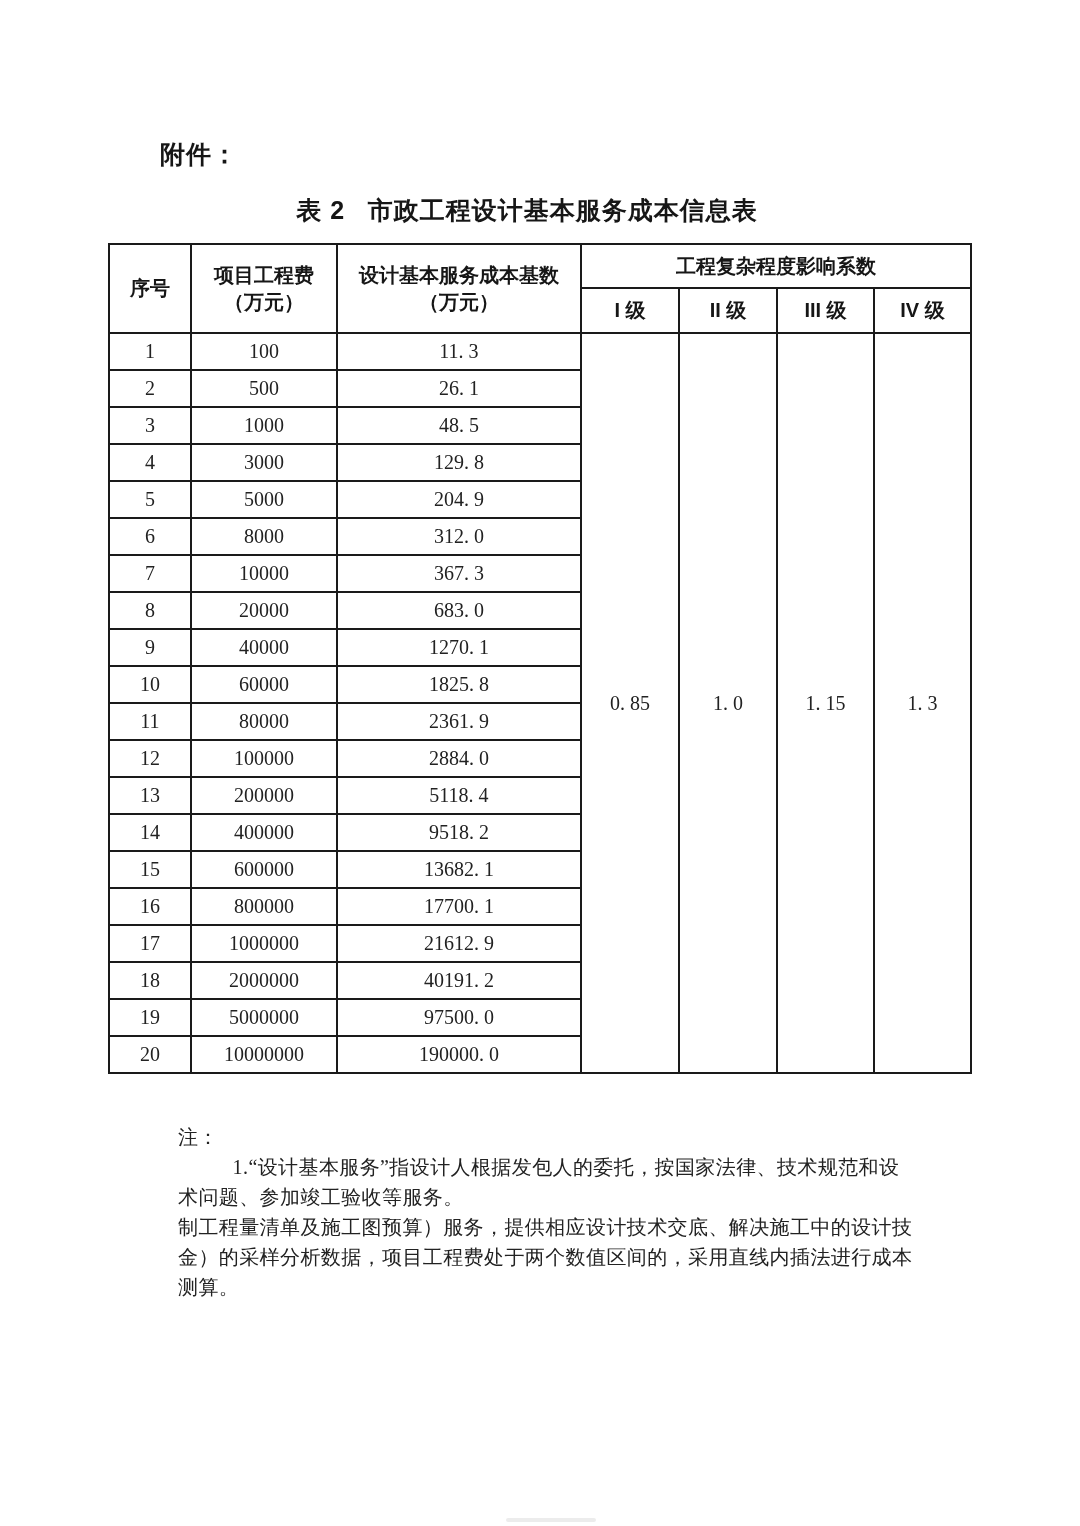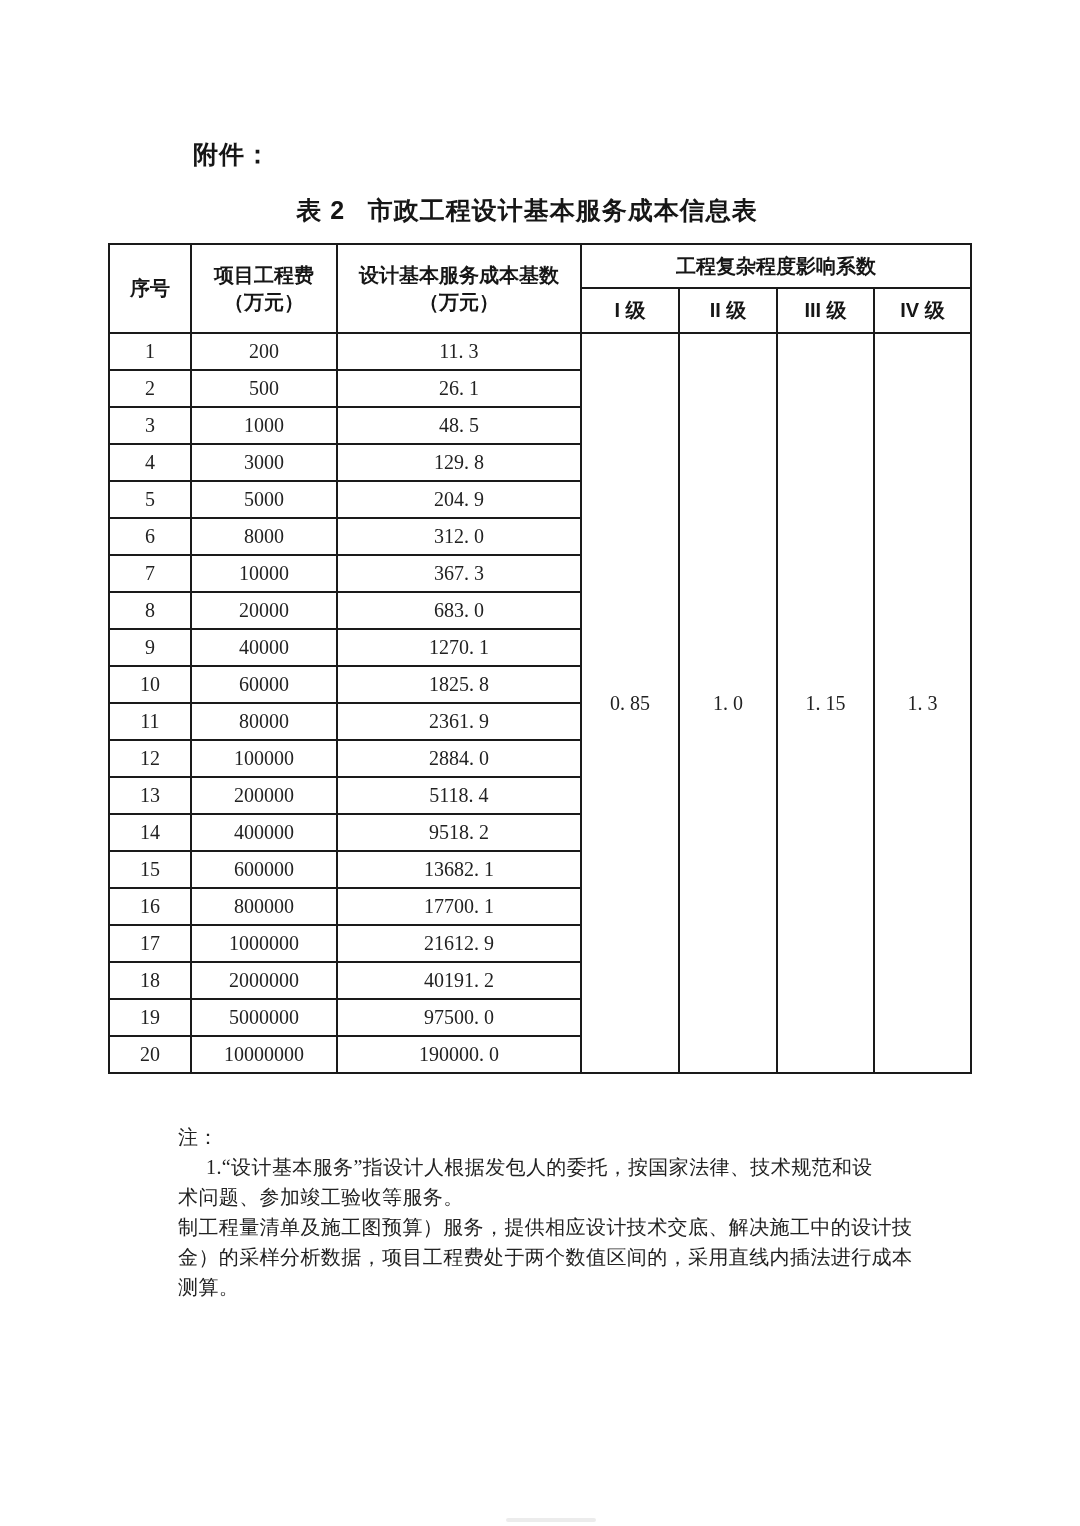--- a/index.html
+++ b/index.html
@@ -15,21 +15,20 @@
 
   .attachment {
     position: absolute;
     left: 160px;
     top: 138px;
     font-family: "Liberation Sans", sans-serif;
     font-weight: bold;
     font-size: 25px;
     color: #161616;
     letter-spacing: 1px;
-    margin-left: 33px;
   }
 
   .doc-title {
     position: absolute;
     left: 96px;
     top: 194px;
     width: 862px;
     text-align: center;
     font-family: "Liberation Sans", sans-serif;
     font-weight: bold;
@@ -80,21 +79,21 @@
     left: 178px;
     top: 1122px;
     width: 748px;
     font-family: "Liberation Serif", serif;
     font-size: 20px;
     line-height: 30px;
     color: #222222;
   }
   .notes .note-label { display: block; }
   .notes .note-line { display: block; letter-spacing: 0.4px; }
-  .notes .note-line.first { text-indent: 28px; }
+  .notes .note-line.first { text-indent: 28px; text-align: center; }
 
   .scan-smudge {
     position: absolute;
     left: 506px;
     top: 1518px;
     width: 90px;
     height: 4px;
     background: #ececec;
     border-radius: 2px;
   }
@@ -134,21 +133,21 @@
     <tr class="hdr-sub">
       <th>I 级</th>
       <th>II 级</th>
       <th>III 级</th>
       <th>IV 级</th>
     </tr>
   </thead>
   <tbody>
       <tr>
         <td>1</td>
-        <td>200</td>
+        <td>100</td>
         <td>11. 3</td>
         <td rowspan="20" class="coef">0. 85</td>
         <td rowspan="20" class="coef">1. 0</td>
         <td rowspan="20" class="coef">1. 15</td>
         <td rowspan="20" class="coef">1. 3</td>
       </tr>
       <tr>
         <td>2</td>
         <td>500</td>
         <td>26. 1</td>

